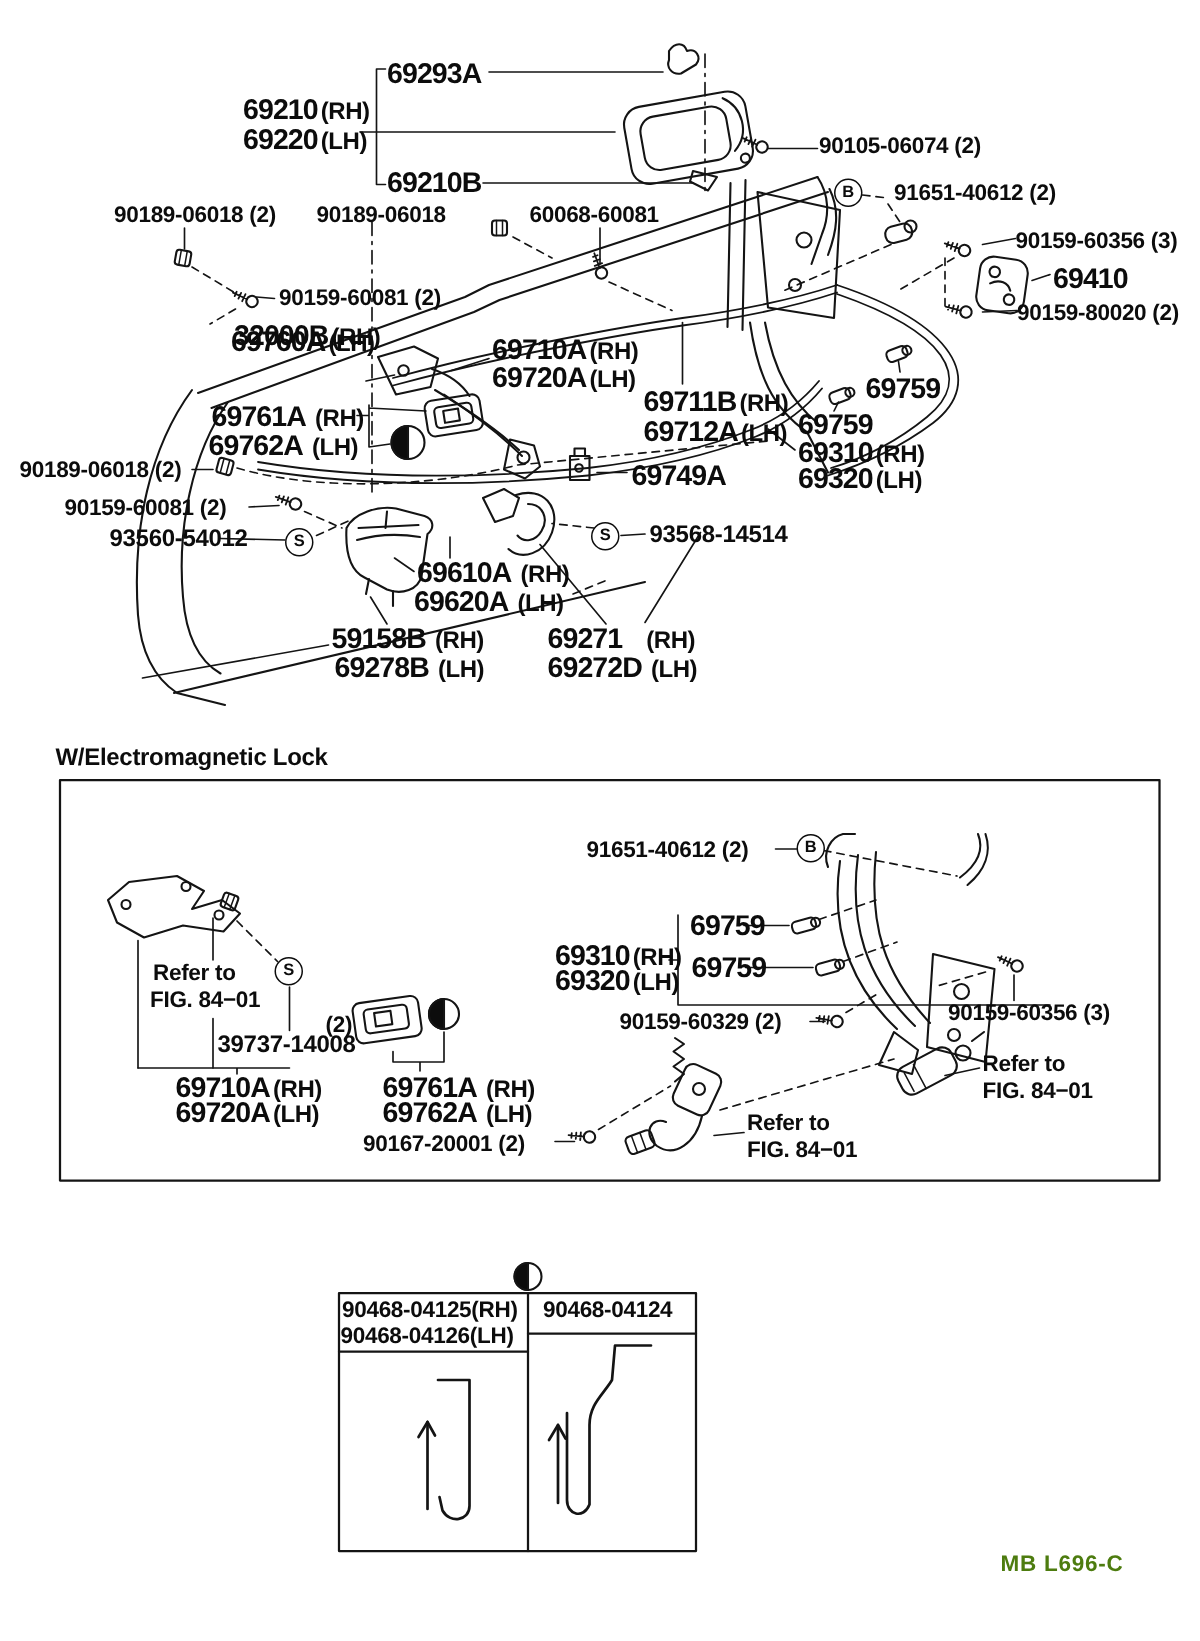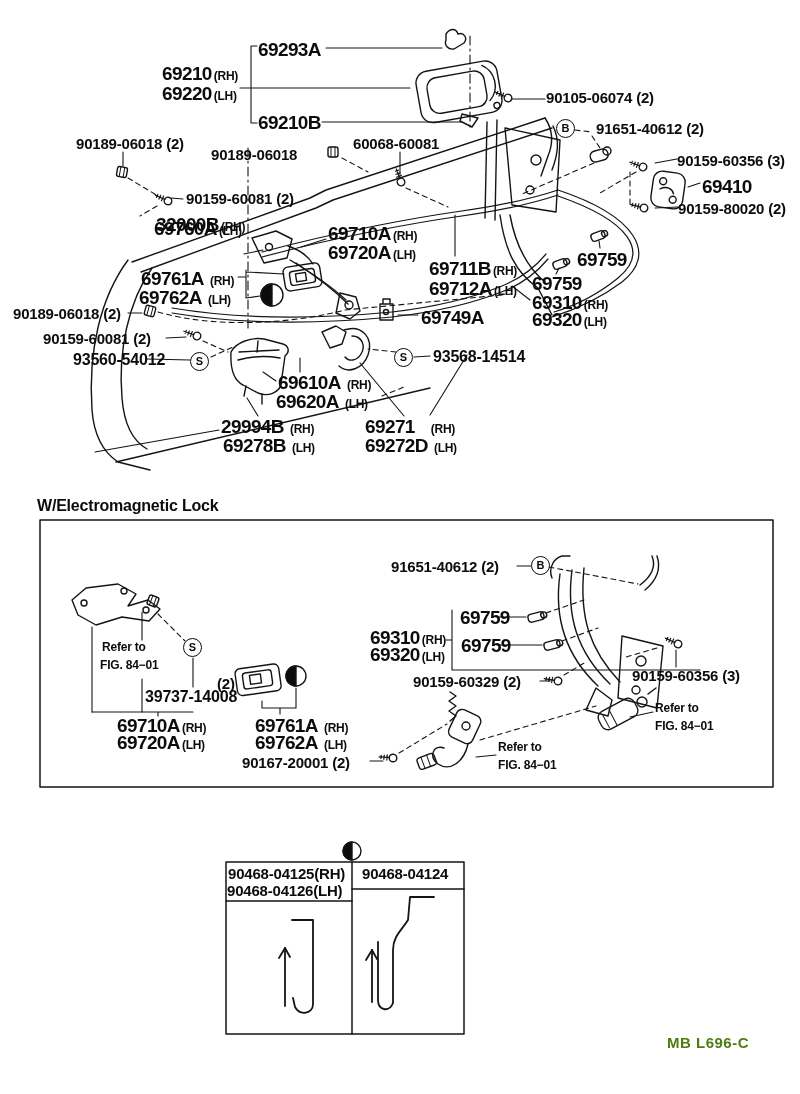--- a/index.html
+++ b/index.html
@@ -3,22 +3,22 @@
 <meta charset="utf-8">
 <style>
   html,body{margin:0;padding:0;background:#ffffff;}
   #page{position:relative;width:800px;height:1094px;background:#ffffff;overflow:hidden;
         font-family:"Liberation Sans",sans-serif;}
   svg{position:absolute;left:0;top:0;}
   .lbl{position:absolute;font:bold 15px/1.05 "Liberation Sans",sans-serif;color:#0c0c0c;
        letter-spacing:-0.2px;white-space:nowrap;}
   .big{font-size:19px;letter-spacing:-0.6px;}
   .mid{font-size:16px;}
-  .ref{font-size:12px;text-align:center;}
-  .suf{font-size:12px;font-weight:bold;margin-left:2px;letter-spacing:-0.3px;}
+  .ref{font-size:15px;text-align:center;}
+  .suf{font-size:16px;font-weight:bold;margin-left:2px;letter-spacing:-0.3px;}
   .csym{position:absolute;width:17px;height:17px;border:1.7px solid #0c0c0c;border-radius:50%;
         font:bold 11px/17px "Liberation Sans",sans-serif;text-align:center;color:#0c0c0c;
         background:#fff;box-sizing:content-box;}
   .footer{position:absolute;font:bold 15px "Liberation Sans",sans-serif;color:#4d7c0f;letter-spacing:0.5px;}
 </style>
 </head>
 <body>
 
 <div id="page">
 
@@ -331,21 +331,21 @@
   </g>
 </svg>
 
 <div class="lbl big" style="left:258px;top:40px"><span>69293A</span></div>
 <div class="lbl big" style="left:162px;top:64px"><span>69210</span><span class="suf">(RH)</span></div>
 <div class="lbl big" style="left:162px;top:84px"><span>69220</span><span class="suf">(LH)</span></div>
 <div class="lbl big" style="left:258px;top:113px"><span>69210B</span></div>
 <div class="lbl" style="left:546px;top:90px"><span>90105-06074 (2)</span></div>
 <div class="lbl" style="left:596px;top:121px"><span>91651-40612 (2)</span></div>
 <div class="lbl" style="left:76px;top:136px"><span>90189-06018 (2)</span></div>
-<div class="lbl" style="left:211px;top:147px"><span>90189-06018</span></div>
+<div class="lbl" style="left:211px;top:136px"><span>90189-06018</span></div>
 <div class="lbl" style="left:353px;top:136px"><span>60068-60081</span></div>
 <div class="lbl" style="left:677px;top:153px"><span>90159-60356 (3)</span></div>
 <div class="lbl big" style="left:702px;top:177px"><span>69410</span></div>
 <div class="lbl" style="left:678px;top:201px"><span>90159-80020 (2)</span></div>
 <div class="lbl" style="left:186px;top:191px"><span>90159-60081 (2)</span></div>
 <div class="lbl big" style="left:156px;top:215px"><span>32000B</span><span class="suf">(RH)</span></div>
 <div class="lbl big" style="left:154px;top:219px"><span>69760A</span><span class="suf">(LH)</span></div>
 <div class="lbl big" style="left:328px;top:224px"><span>69710A</span><span class="suf">(RH)</span></div>
 <div class="lbl big" style="left:328px;top:243px"><span>69720A</span><span class="suf">(LH)</span></div>
 <div class="lbl big" style="left:141px;top:269px"><span>69761A</span><span class="suf" style="margin-left:6px">(RH)</span></div>
@@ -356,21 +356,21 @@
 <div class="lbl big" style="left:532px;top:274px"><span>69759</span></div>
 <div class="lbl big" style="left:532px;top:293px"><span>69310</span><span class="suf">(RH)</span></div>
 <div class="lbl big" style="left:532px;top:310px"><span>69320</span><span class="suf">(LH)</span></div>
 <div class="lbl" style="left:13px;top:306px"><span>90189-06018 (2)</span></div>
 <div class="lbl" style="left:43px;top:331px"><span>90159-60081 (2)</span></div>
 <div class="lbl mid" style="left:73px;top:352px"><span>93560-54012</span></div>
 <div class="lbl big" style="left:421px;top:308px"><span>69749A</span></div>
 <div class="lbl mid" style="left:433px;top:349px"><span>93568-14514</span></div>
 <div class="lbl big" style="left:278px;top:373px"><span>69610A</span><span class="suf" style="margin-left:6px">(RH)</span></div>
 <div class="lbl big" style="left:276px;top:392px"><span>69620A</span><span class="suf" style="margin-left:6px">(LH)</span></div>
-<div class="lbl big" style="left:221px;top:417px"><span>29994B</span><span class="suf" style="margin-left:6px">(RH)</span></div>
+<div class="lbl big" style="left:221px;top:417px"><span>59158B</span><span class="suf" style="margin-left:6px">(RH)</span></div>
 <div class="lbl big" style="left:223px;top:436px"><span>69278B</span><span class="suf" style="margin-left:6px">(LH)</span></div>
 <div class="lbl big" style="left:365px;top:417px"><span>69271</span><span class="suf" style="margin-left:16px">(RH)</span></div>
 <div class="lbl big" style="left:365px;top:436px"><span>69272D</span><span class="suf" style="margin-left:6px">(LH)</span></div>
 
 <div class="lbl mid" style="left:37px;top:498px"><span>W/Electromagnetic Lock</span></div>
 <div class="lbl" style="left:391px;top:559px"><span>91651-40612 (2)</span></div>
 <div class="lbl big" style="left:460px;top:608px"><span>69759</span></div>
 <div class="lbl big" style="left:461px;top:636px"><span>69759</span></div>
 <div class="lbl big" style="left:370px;top:628px"><span>69310</span><span class="suf">(RH)</span></div>
 <div class="lbl big" style="left:370px;top:645px"><span>69320</span><span class="suf">(LH)</span></div>

